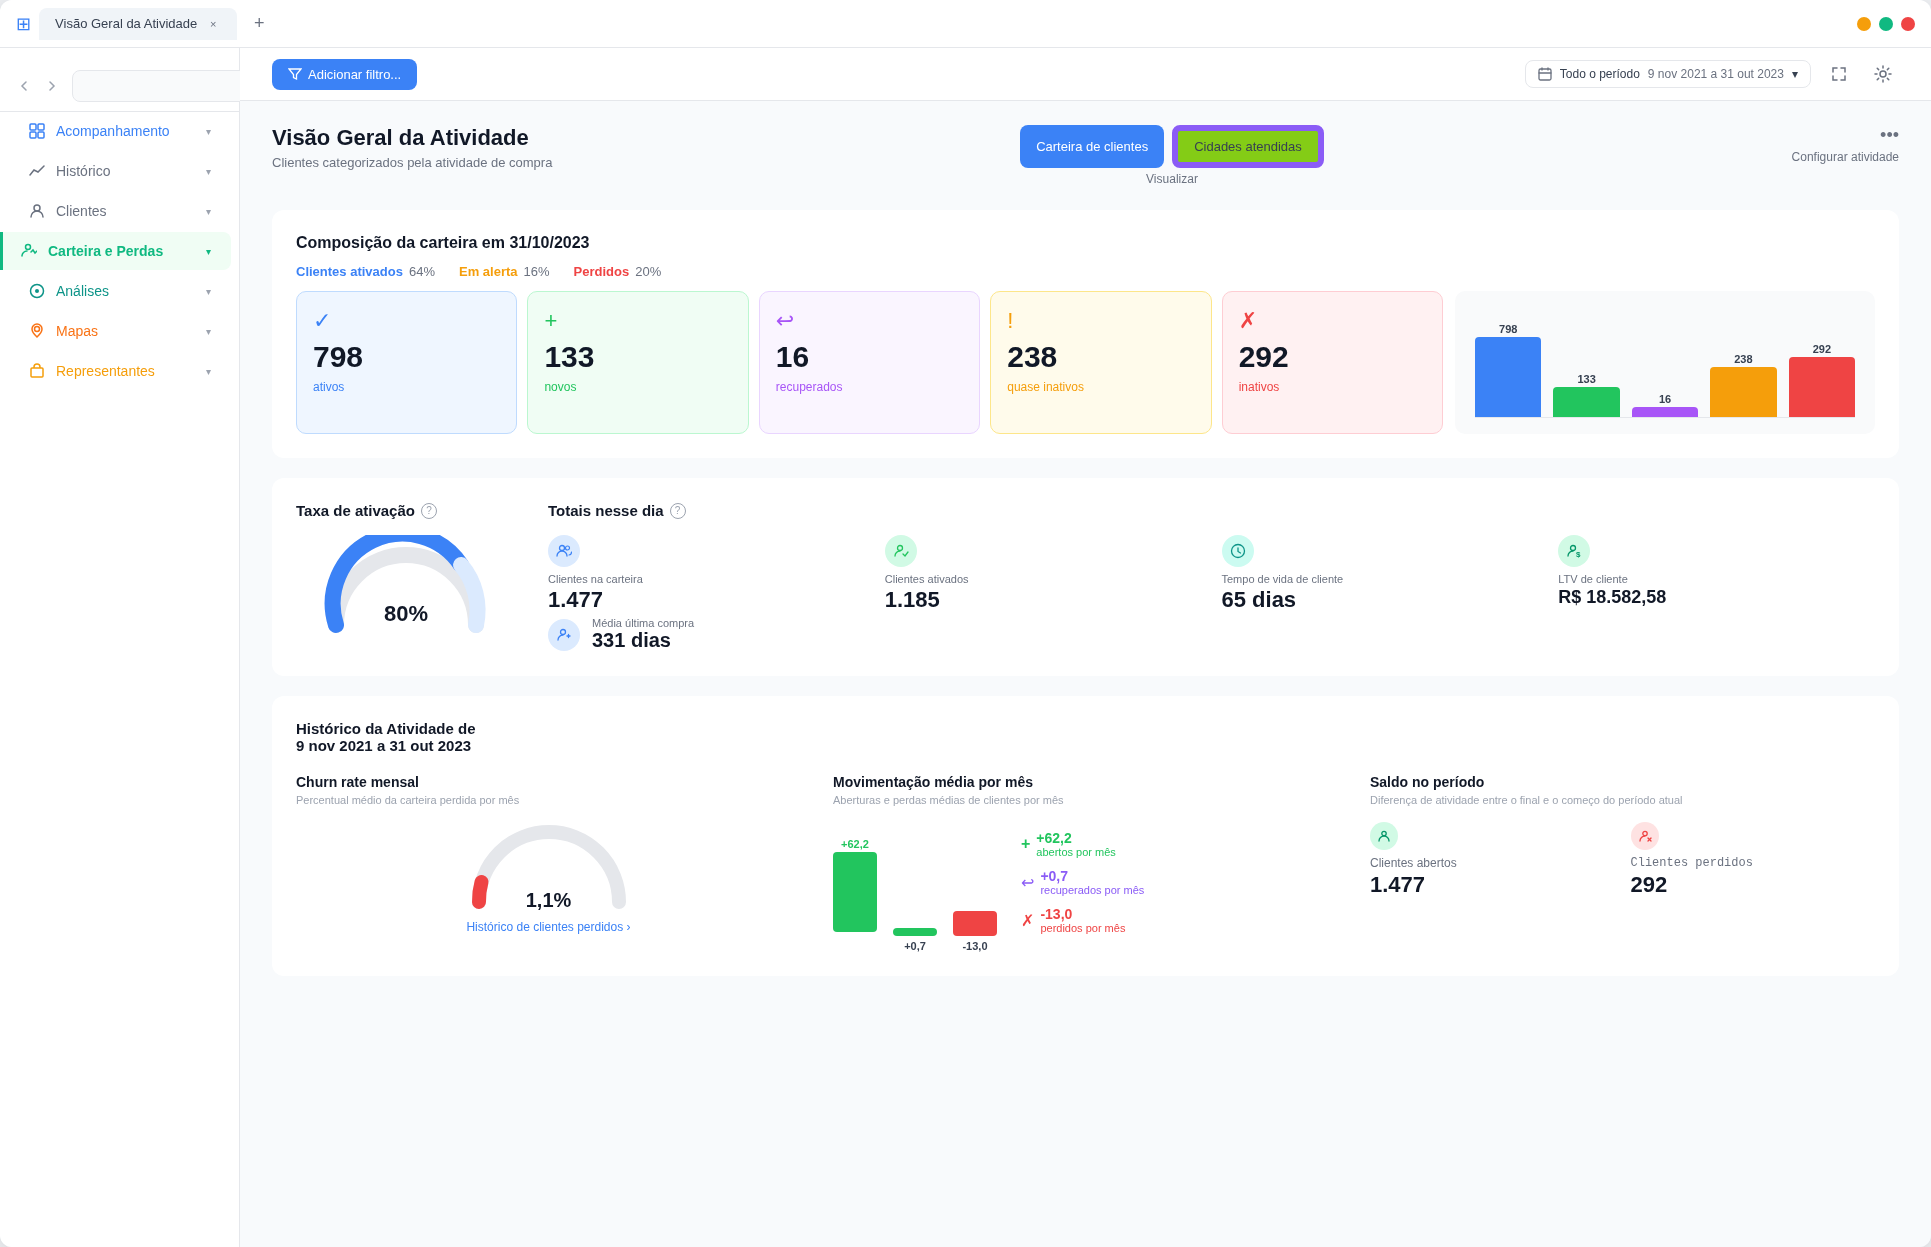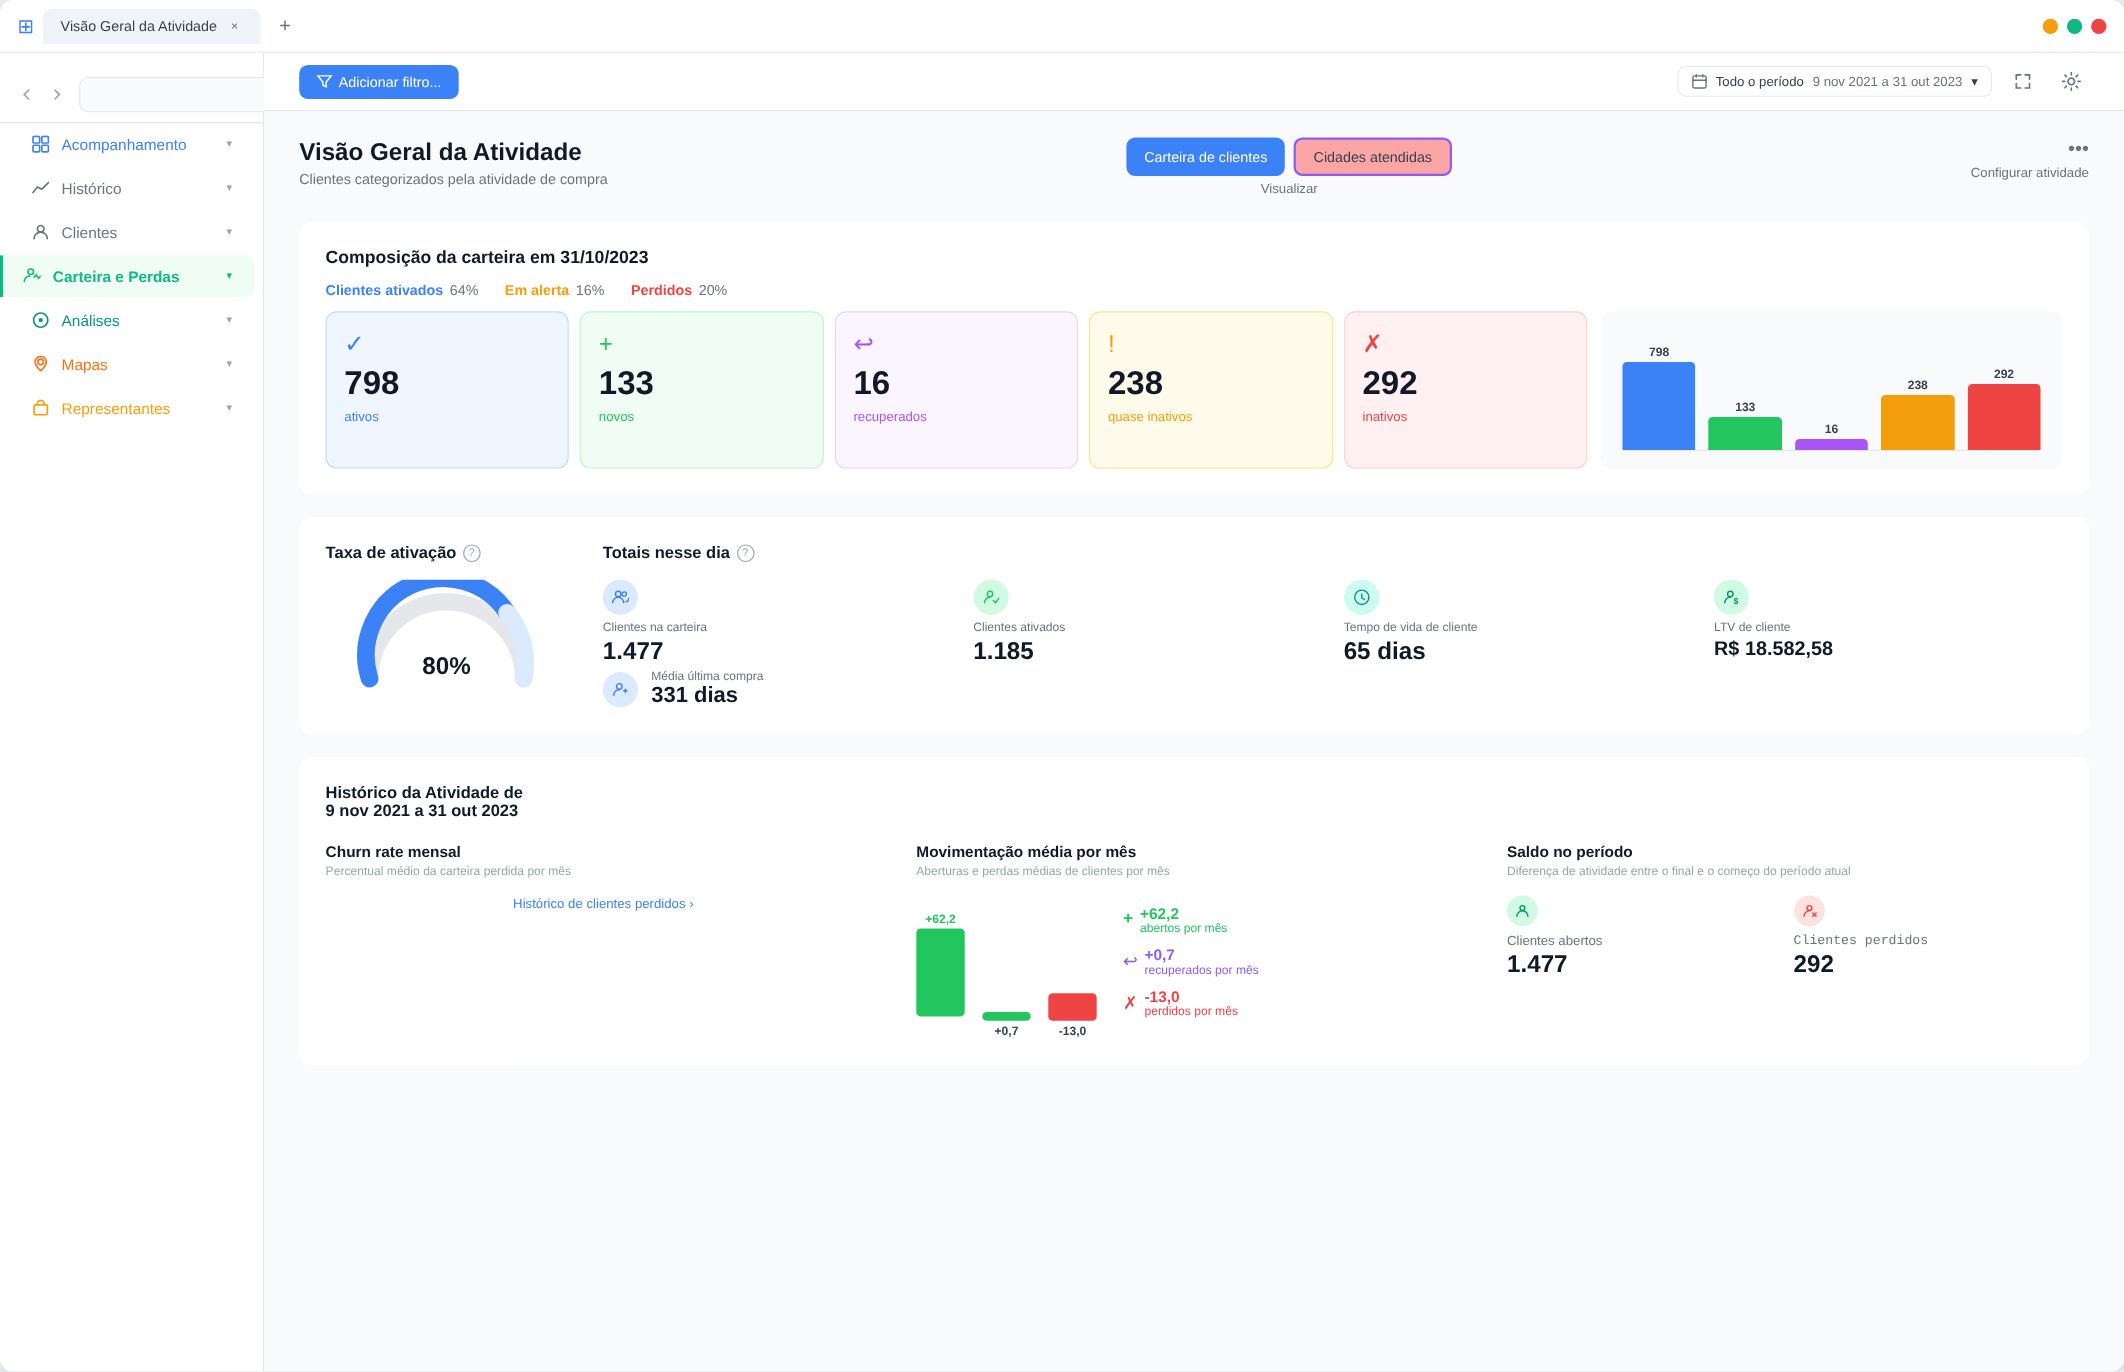--- a/index.html
+++ b/index.html
@@ -38,21 +38,21 @@
     .period-selector { display: flex; align-items: center; gap: 8px; background: #fff; border: 1px solid #e5e7eb; border-radius: 8px; padding: 6px 12px; font-size: 12px; color: #374151; cursor: pointer; }
     .header-icon-btn { width: 32px; height: 32px; display: flex; align-items: center; justify-content: center; border-radius: 6px; cursor: pointer; color: #6b7280; font-size: 16px; }
 
     
     .content { padding: 24px 32px; }
     .page-title-row { display: flex; align-items: flex-start; justify-content: space-between; margin-bottom: 24px; }
     .page-title { font-size: 22px; font-weight: 700; color: #111827; }
     .page-subtitle { font-size: 13px; color: #6b7280; margin-top: 4px; }
     .tab-btn { padding: 8px 16px; border-radius: 8px; font-size: 13px; cursor: pointer; border: none; }
     .tab-btn-primary { background: #3b82f6; color: #fff; }
-    .tab-btn-secondary { background: #fca5a5; color: #374151; border: 2px solid #8b5cf6; }
+    .tab-btn-secondary { background: #84cc16; color: #374151; border: 6px solid #8b5cf6; }
     .configure-link { font-size: 12px; color: #6b7280; text-align: right; cursor: pointer; }
     .three-dots { font-size: 18px; color: #6b7280; cursor: pointer; }
     .visualizar { font-size: 12px; color: #6b7280; text-align: center; }
 
     
     .section { background: #fff; border-radius: 12px; padding: 24px; margin-bottom: 20px; }
 
     
     .metric-card { flex: 1; border-radius: 10px; padding: 16px; display: flex; flex-direction: column; gap: 6px; }
     .metric-card-blue { background: #eff6ff; border: 1px solid #bfdbfe; }
@@ -460,20 +460,28 @@
             <span>Histórico da Atividade de </span><br>
             <strong>9 nov 2021 a 31 out 2023</strong>
           </div>
 
           <div class="history-grid">
 
             <div>
               <div class="history-col-title">Churn rate mensal</div>
               <div class="history-col-subtitle">Percentual médio da carteira perdida por mês</div>
 
+              <div style="position:relative;width:180px;height:90px;margin:0 auto;">
+                <svg width="180" height="90" viewBox="0 0 180 90">
+                  <path d="M 20 80 A 70 70 0 0 1 160 80" fill="none" stroke="#e5e7eb" stroke-width="14" stroke-linecap="round"></path>
+
+                  <path d="M 20 80 A 70 70 0 0 1 22.5 60" fill="none" stroke="#ef4444" stroke-width="14" stroke-linecap="round"></path>
+                </svg>
+                <div style="position:absolute;bottom:0;left:50%;transform:translateX(-50%);font-size:20px;font-weight:700;color:#111827;">1,1%</div>
+              </div>
               <div style="color:#3b82f6;font-size:12px;text-align:center;cursor:pointer;margin-top:8px;">
                 <span>Histórico de clientes perdidos</span>
                 <span>›</span>
               </div>
             </div>
 
             <div>
               <div class="history-col-title">Movimentação média por mês</div>
               <div class="history-col-subtitle">Aberturas e perdas médias de clientes por mês</div>
               <div style="display:flex;gap:24px;">

